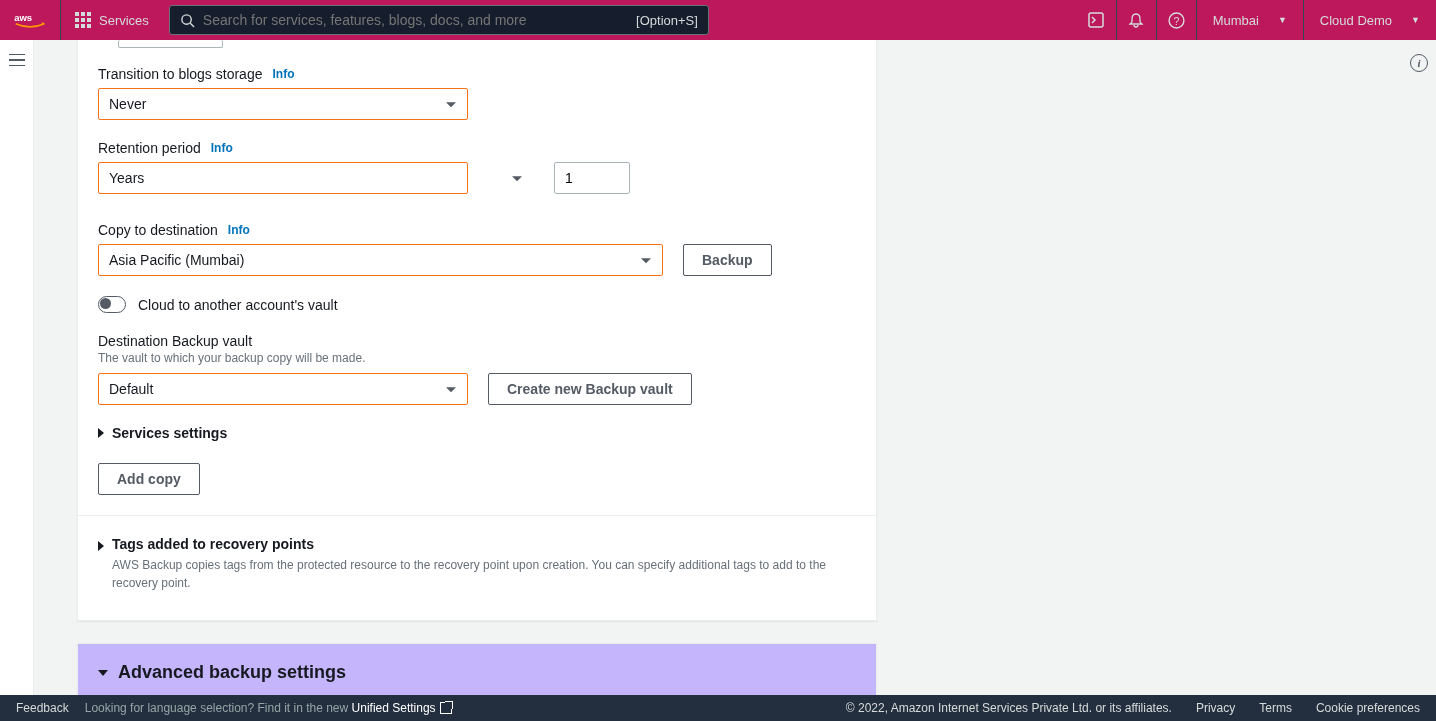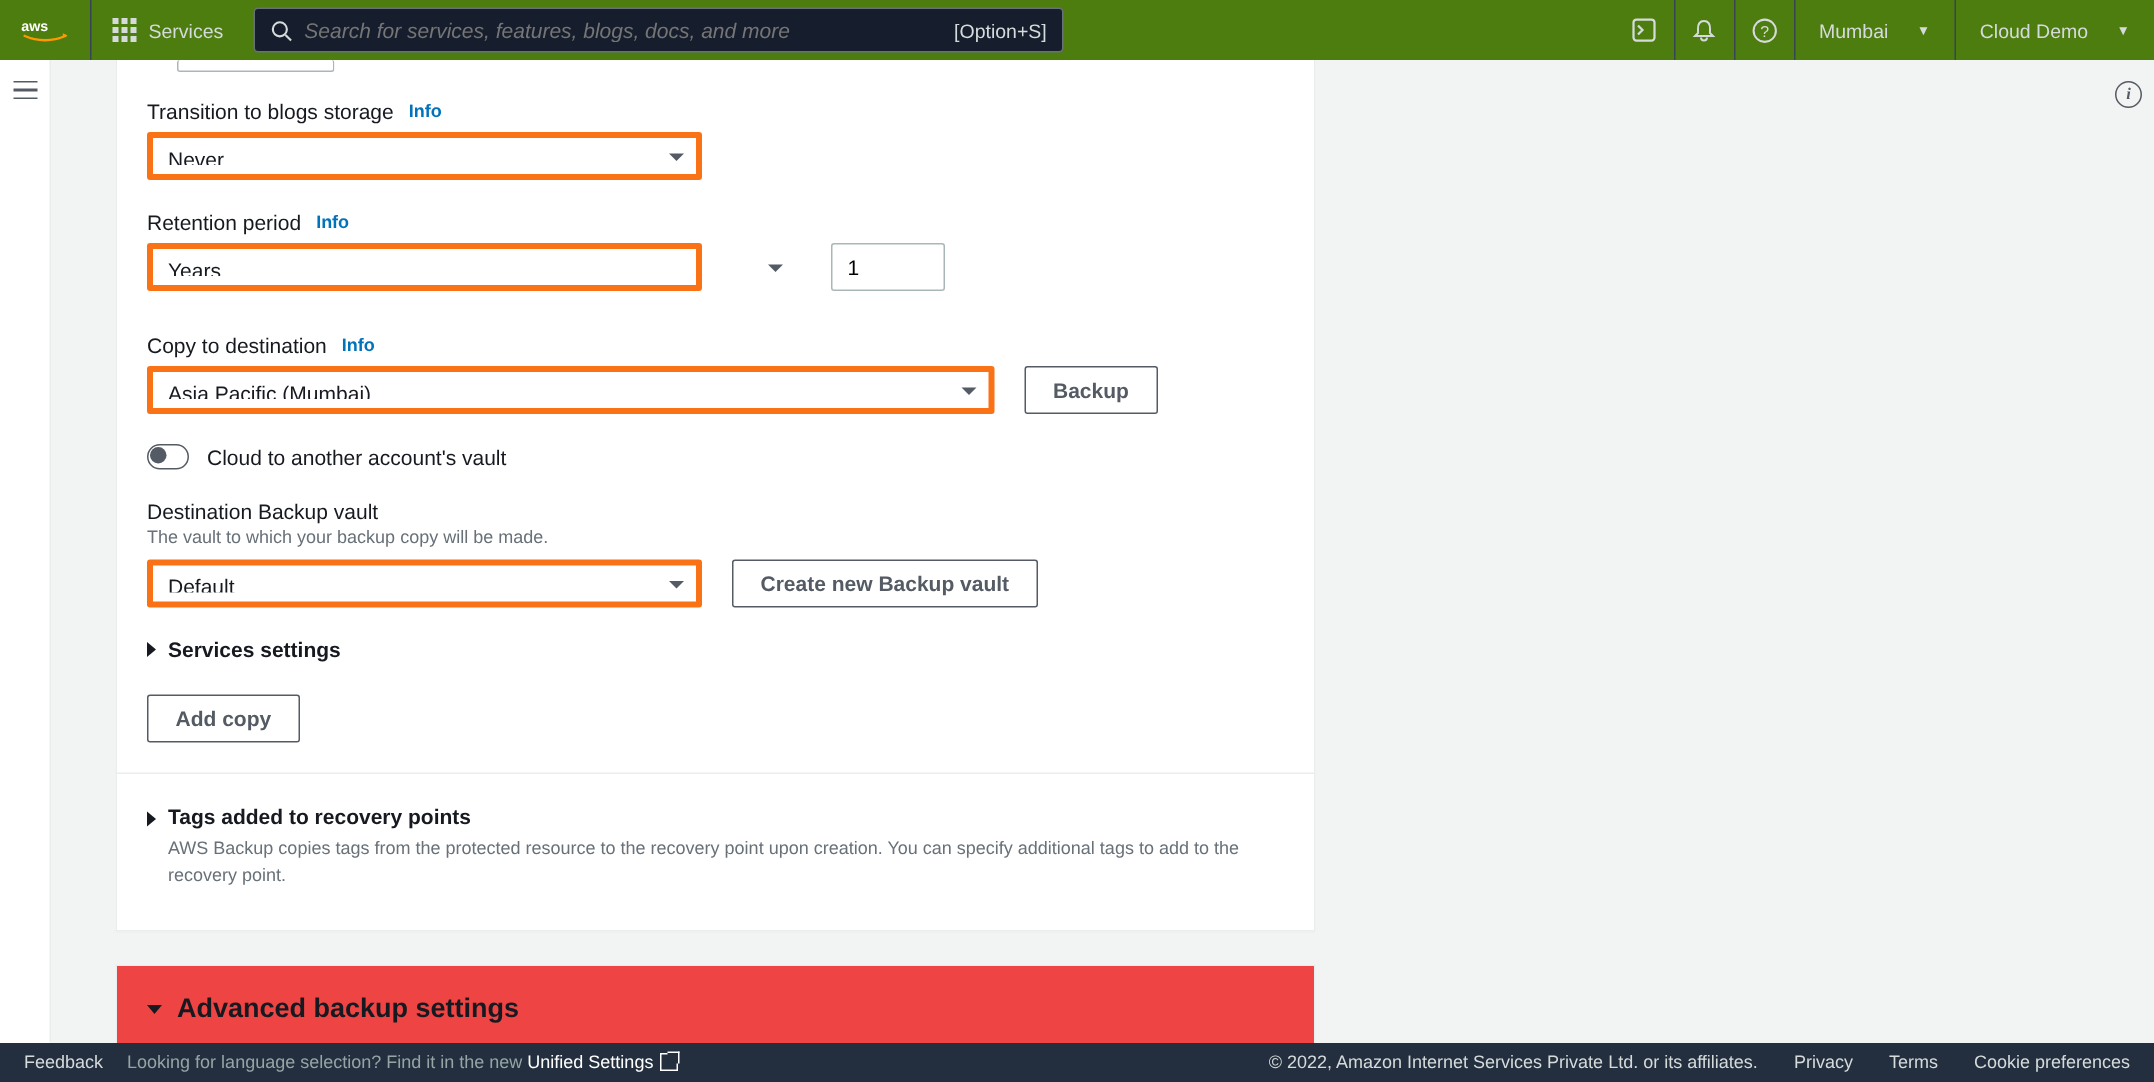--- a/index.html
+++ b/index.html
@@ -1,57 +1,57 @@
 <!DOCTYPE html>
 <html><head>
 <meta charset="utf-8">
 <style>
 *{box-sizing:border-box;margin:0;padding:0}
 body{font-family:"Amazon Ember","Helvetica Neue",Arial,sans-serif;background:#f2f3f3;color:#16191f;font-size:14px;overflow:hidden;width:1436px;height:721px;position:relative}
-.topnav{position:fixed;top:0;left:0;right:0;height:40px;background:#4d7c0f;display:flex;align-items:center;color:#d5dbdb;z-index:100}
+.topnav{position:fixed;top:0;left:0;right:0;height:40px;background:#be185d;display:flex;align-items:center;color:#d5dbdb;z-index:100}
 .aws-logo{padding:0 14px;display:flex;align-items:center;border-right:1px solid #3a4554;height:100%}
 .aws-logo svg{width:32px;height:19px}
 .services-btn{display:flex;align-items:center;gap:8px;padding:0 14px;color:#d5dbdb;font-size:13px;height:100%;cursor:pointer}
 .services-grid{display:grid;grid-template-columns:repeat(3,4px);grid-template-rows:repeat(3,4px);gap:2px}
 .services-grid span{background:#d5dbdb;width:4px;height:4px}
 .search-wrap{margin-left:6px;display:flex;align-items:center;background:#161e2d;border:1px solid #687078;border-radius:3px;height:30px;width:540px;padding:0 10px}
-.search-wrap input{background:transparent;border:none;outline:none;color:#d5dbdb;font-style:italic;flex:1;font-size:14px;margin-left:8px}
+.search-wrap input{background:transparent;border:none;outline:none;color:#d5dbdb;flex:1;font-size:14px;margin-left:8px}
 .search-wrap .shortcut{color:#d5dbdb;font-size:13px;font-style:normal}
 .topnav-right{margin-left:auto;display:flex;align-items:center;height:100%}
 .topnav-icon{width:40px;height:100%;display:flex;align-items:center;justify-content:center;cursor:pointer;border-left:1px solid #3a4554;color:#d5dbdb}
 .topnav-icon:first-child{border-left:none}
 .topnav-region,.topnav-account{padding:0 16px;display:flex;align-items:center;gap:18px;height:100%;border-left:1px solid #3a4554;cursor:pointer;font-size:13px;color:#d5dbdb}
 .left-rail{position:fixed;top:40px;left:0;width:34px;height:calc(100% - 40px - 26px);background:#fff;border-right:1px solid #eaeded;display:flex;justify-content:center;padding-top:14px;z-index:5}
 .hamburger{width:16px;height:12px;border-top:1.5px solid #545b64;border-bottom:1.5px solid #545b64;position:relative;cursor:pointer}
 .hamburger::after{content:"";position:absolute;top:4px;left:0;right:0;height:1.5px;background:#545b64}
 .right-rail{position:fixed;top:40px;right:0;width:34px;height:calc(100% - 40px - 26px);background:#f2f3f3;display:flex;justify-content:center;padding-top:14px;z-index:5}
 .info-circle{width:18px;height:18px;border:1.5px solid #545b64;border-radius:50%;display:flex;align-items:center;justify-content:center;font-size:11px;font-weight:bold;color:#545b64;cursor:pointer;font-family:Georgia,serif;font-style:italic}
 .content{position:absolute;top:40px;left:34px;right:34px;bottom:26px;overflow:auto;padding-left:43px;padding-top:0}
 .panel{background:#fff;border:1px solid #eaeded;width:800px;box-shadow:0 1px 1px rgba(0,0,0,.05)}
 .panel-body{padding:20px}
 .form-row{margin-bottom:20px}
 .form-label-row{display:flex;align-items:center;gap:10px;margin-bottom:6px}
 .form-label{font-size:14px;color:#16191f}
 .info-link{color:#0073bb;font-size:12px;font-weight:700;cursor:pointer}
 .helper-text{font-size:12px;color:#687078;margin-top:2px;margin-bottom:8px}
 .select{position:relative;display:inline-block}
-.select select{appearance:none;-webkit-appearance:none;border:4px solid #f97316;border-radius:2px;background:#fff;padding:6px 30px 6px 10px;font-size:14px;color:#16191f;height:32px;cursor:pointer}
+.select select{appearance:none;-webkit-appearance:none;border:1px solid #f97316;border-radius:2px;background:#fff;padding:6px 30px 6px 10px;font-size:14px;color:#16191f;height:32px;cursor:pointer}
 .select::after{content:"";position:absolute;right:12px;top:50%;transform:translateY(-35%);border-left:5px solid transparent;border-right:5px solid transparent;border-top:5px solid #545b64;pointer-events:none}
 .num-input{border:1px solid #aab7b8;border-radius:2px;padding:6px 10px;font-size:14px;height:32px;width:76px}
 .inline-group{display:flex;gap:20px;align-items:flex-start}
 .btn{border:1px solid #545b64;background:#fff;color:#545b64;font-weight:700;padding:6px 18px;border-radius:2px;font-size:14px;cursor:pointer;height:32px;display:inline-flex;align-items:center}
 .toggle-row{display:flex;align-items:center;gap:12px;margin-bottom:20px}
 .toggle{width:28px;height:17px;background:#fff;border:1.5px solid #545b64;border-radius:10px;position:relative;cursor:pointer}
 .toggle::after{content:"";position:absolute;left:1px;top:1px;width:11px;height:11px;background:#545b64;border-radius:50%}
 .expander-row{display:flex;align-items:center;gap:8px;cursor:pointer}
 .caret-right{width:0;height:0;border-top:5px solid transparent;border-bottom:5px solid transparent;border-left:6px solid #16191f}
 .caret-down{width:0;height:0;border-left:5px solid transparent;border-right:5px solid transparent;border-top:6px solid #16191f}
 .expander-title{font-weight:700;font-size:14px}
 .divider{border:none;border-top:1px solid #eaeded;margin:0}
-.section-heading{display:flex;align-items:center;gap:10px;padding:18px 20px;background:#ef4444}
+.section-heading{display:flex;align-items:center;gap:10px;padding:18px 20px;background:#c4b5fd}
 .section-heading h2{font-size:18px;font-weight:700}
 .footer{position:fixed;bottom:0;left:0;right:0;height:26px;background:#232f3e;display:flex;align-items:center;color:#d5dbdb;font-size:12px;padding:0 16px;z-index:100}
 .footer a{color:#d5dbdb;text-decoration:none;cursor:pointer}
 .footer .left{display:flex;align-items:center;gap:16px}
 .footer .lang-hint{color:#95a5a6}
 .footer .lang-hint a{color:#fff;text-decoration:none}
 .footer .right{margin-left:auto;display:flex;align-items:center;gap:24px}
 .ext-icon{display:inline-block;width:12px;height:12px;border:1px solid #fff;position:relative;margin-left:4px;vertical-align:-2px}
 .ext-icon::after{content:"";position:absolute;top:-2px;right:-2px;width:7px;height:7px;border-top:1px solid #fff;border-right:1px solid #fff;background:#232f3e}
 .tiny-tri{font-size:9px;margin-left:1px}

